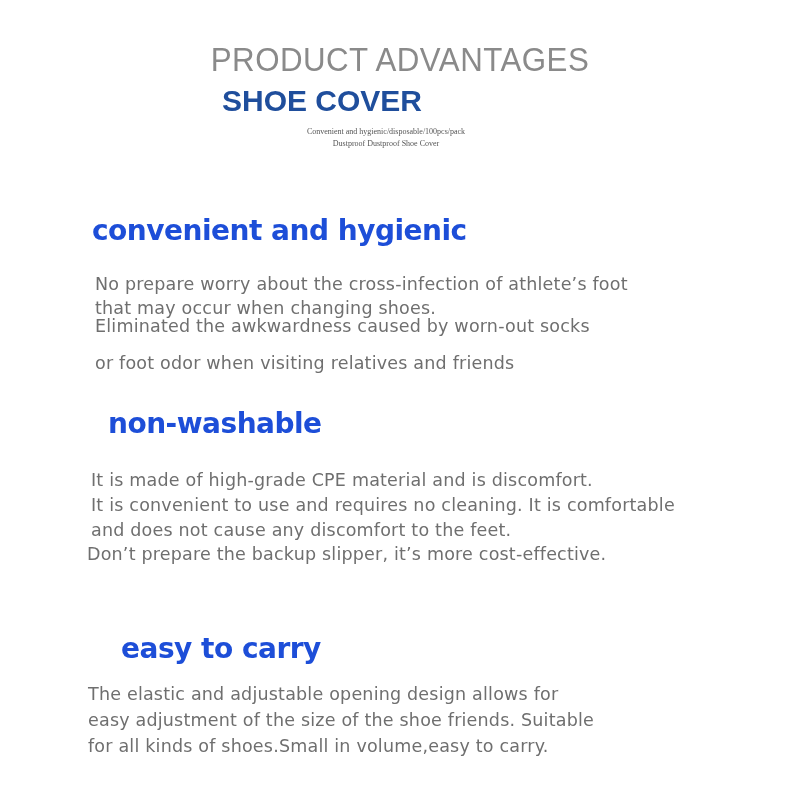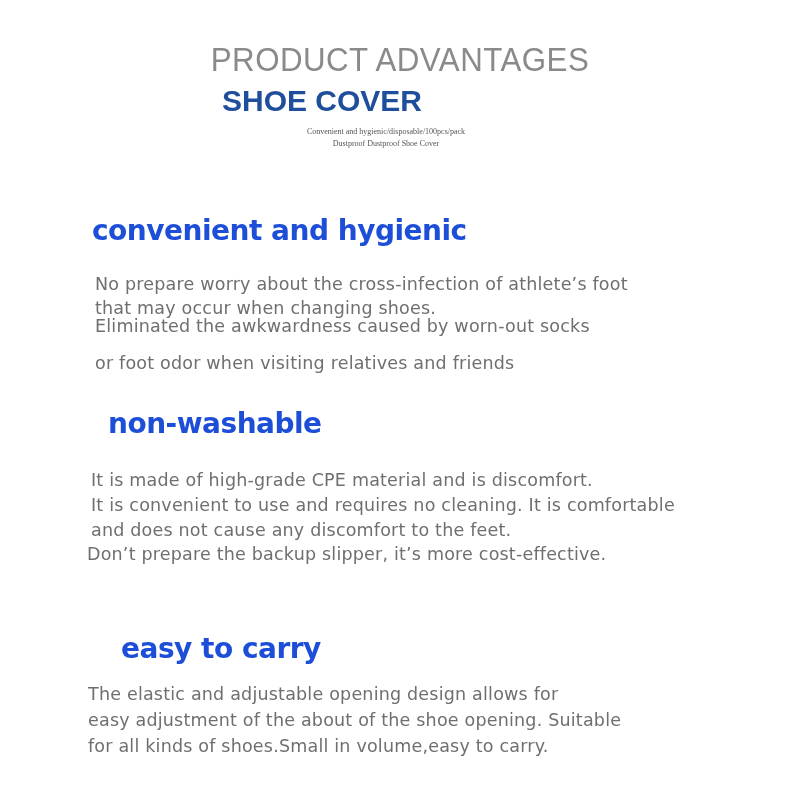--- a/index.html
+++ b/index.html
@@ -42,14 +42,14 @@
 <div class="para" style="left:95px; top:353px;">or foot odor when visiting relatives and friends</div>
 
 <div class="section-heading" style="left:96px; top:407px;margin-left:12px;">non-washable</div>
 <div class="para" style="left:91px; top:470px;">It is made of high-grade CPE material and is discomfort.</div>
 <div class="para" style="left:91px; top:495px;">It is convenient to use and requires no cleaning. It is comfortable</div>
 <div class="para" style="left:91px; top:520px;">and does not cause any discomfort to the feet.</div>
 <div class="para" style="left:87px; top:544px;">Don’t prepare the backup slipper, it’s more cost-effective.</div>
 
 <div class="section-heading" style="left:88px; top:632px;margin-left:33px;">easy to carry</div>
 <div class="para" style="left:88px; top:684px;">The elastic and adjustable opening design allows for</div>
-<div class="para" style="left:88px; top:710px;">easy adjustment of the about of the shoe opening. Suitable</div>
+<div class="para" style="left:88px; top:710px;">easy adjustment of the size of the shoe friends. Suitable</div>
 <div class="para" style="left:88px; top:736px;">for all kinds of shoes.Small in volume,easy to carry.</div>
 
 </body></html>

